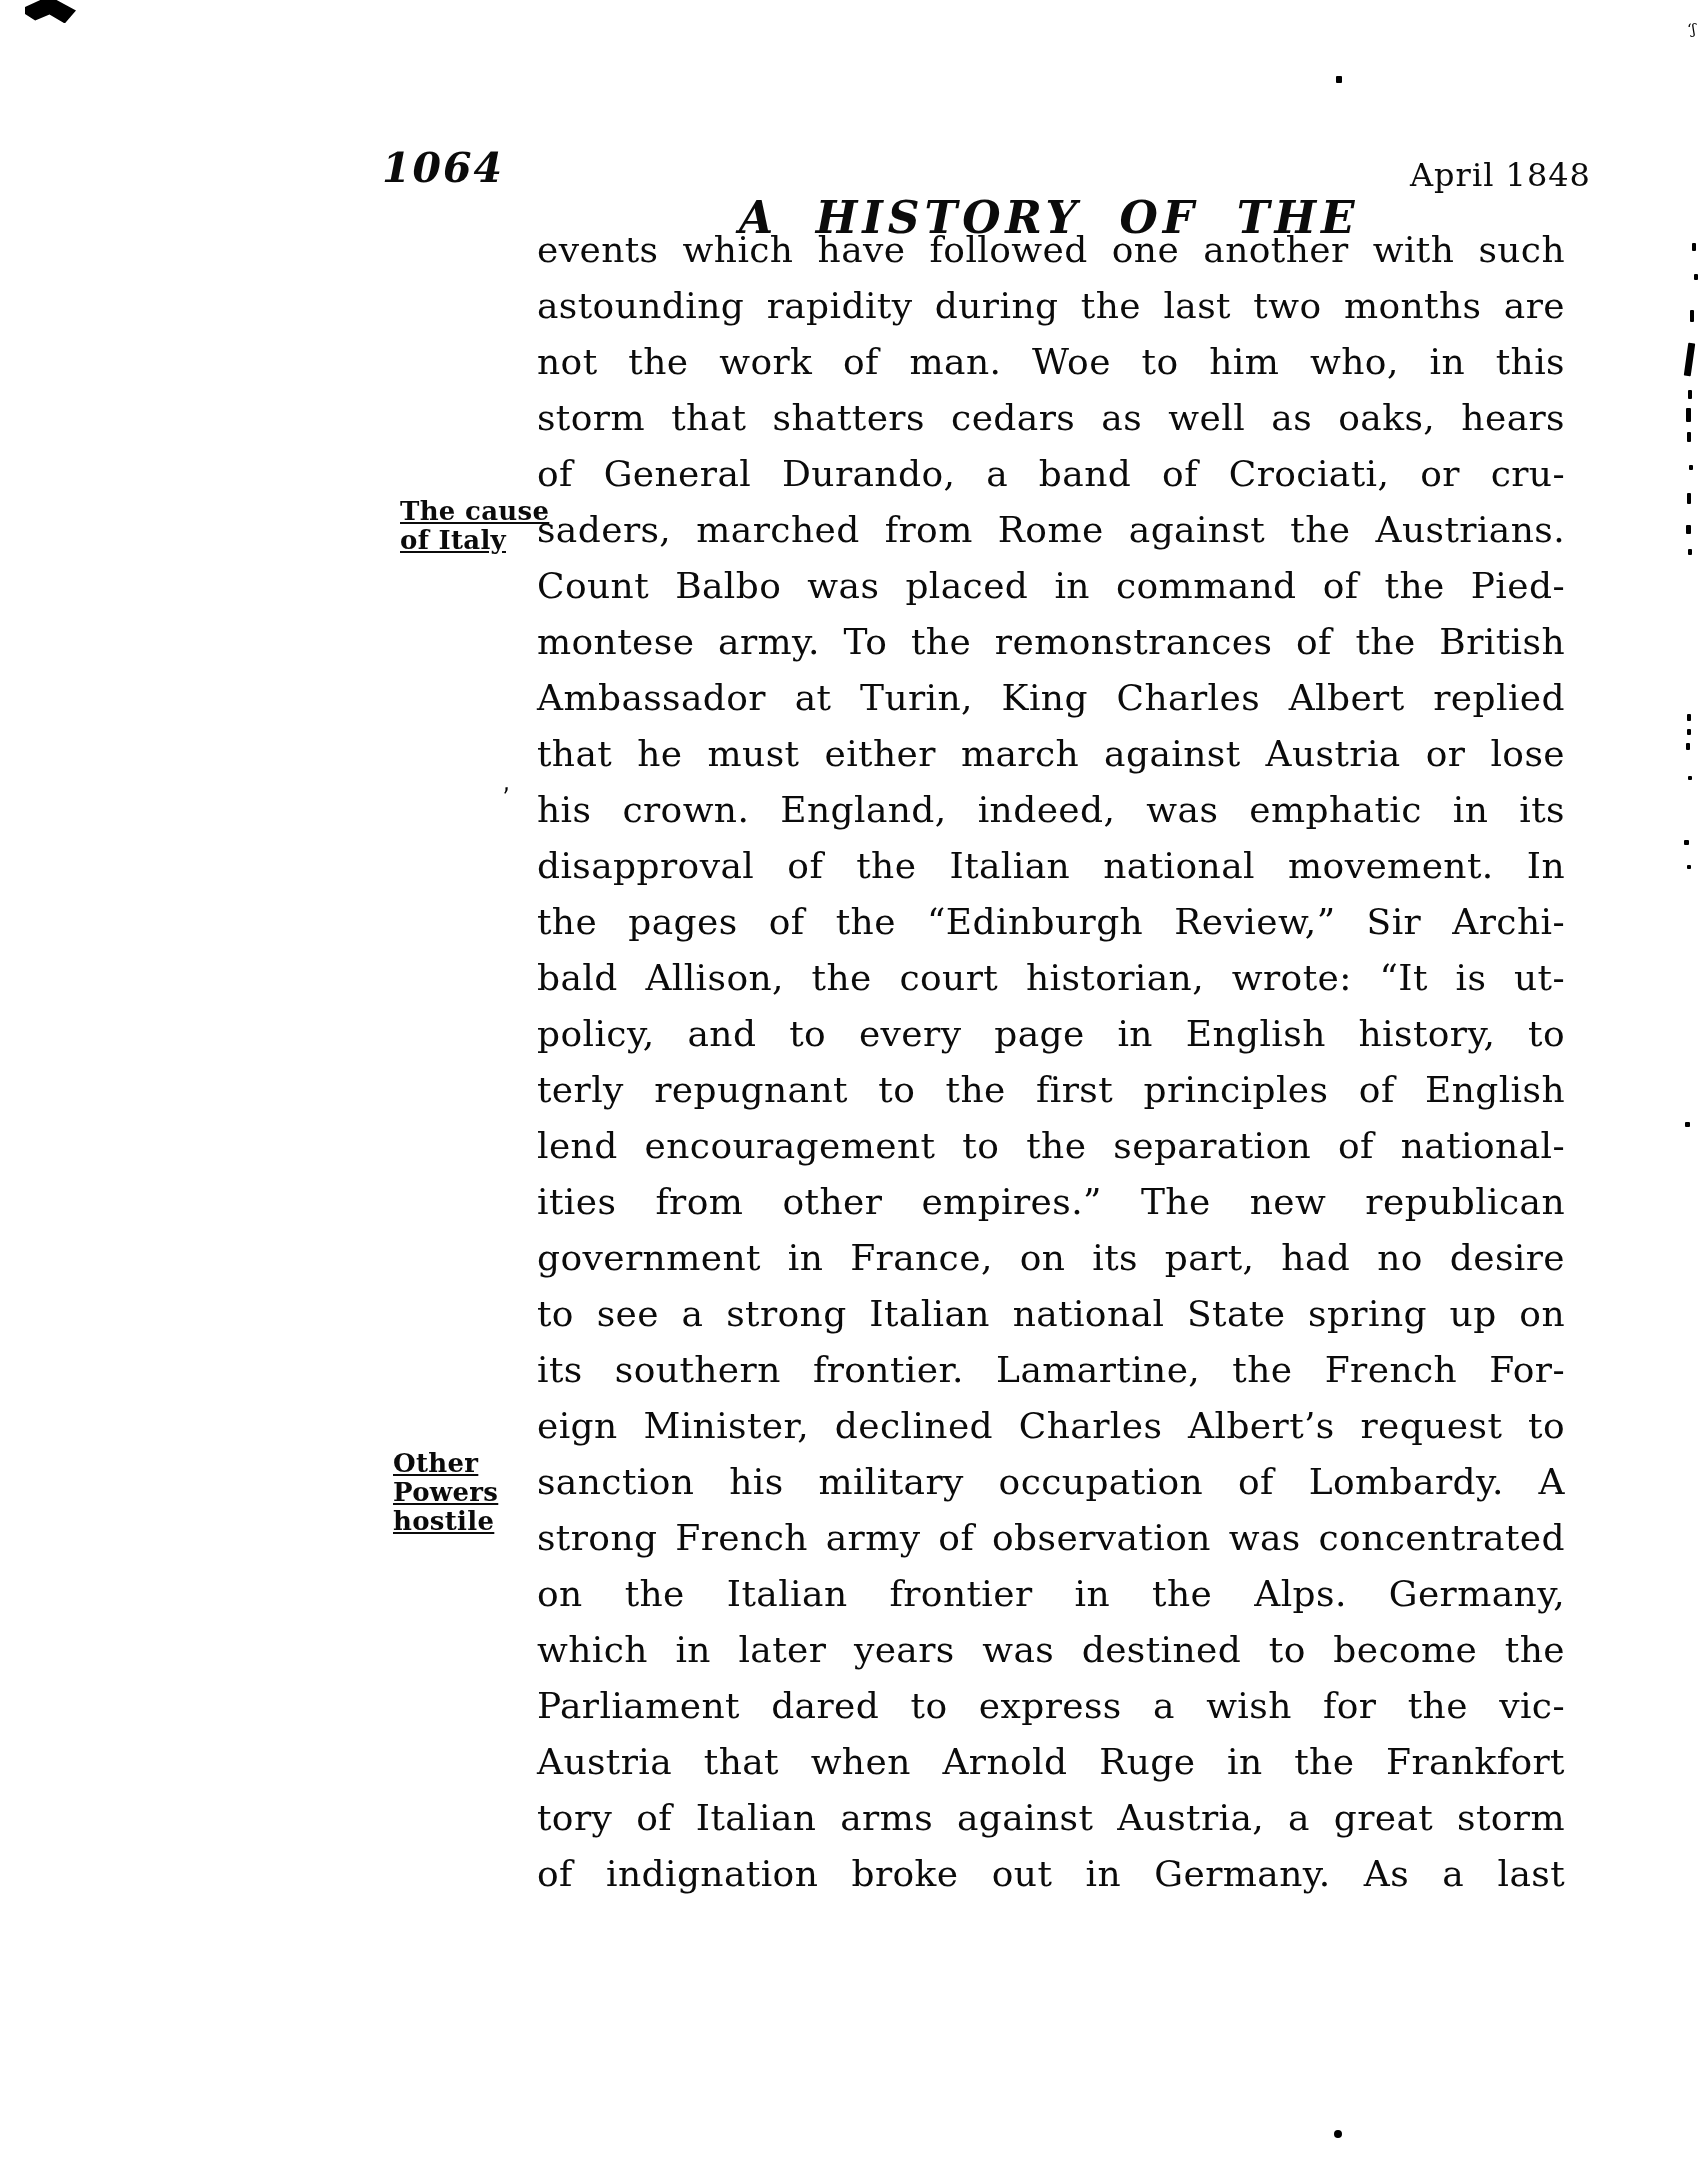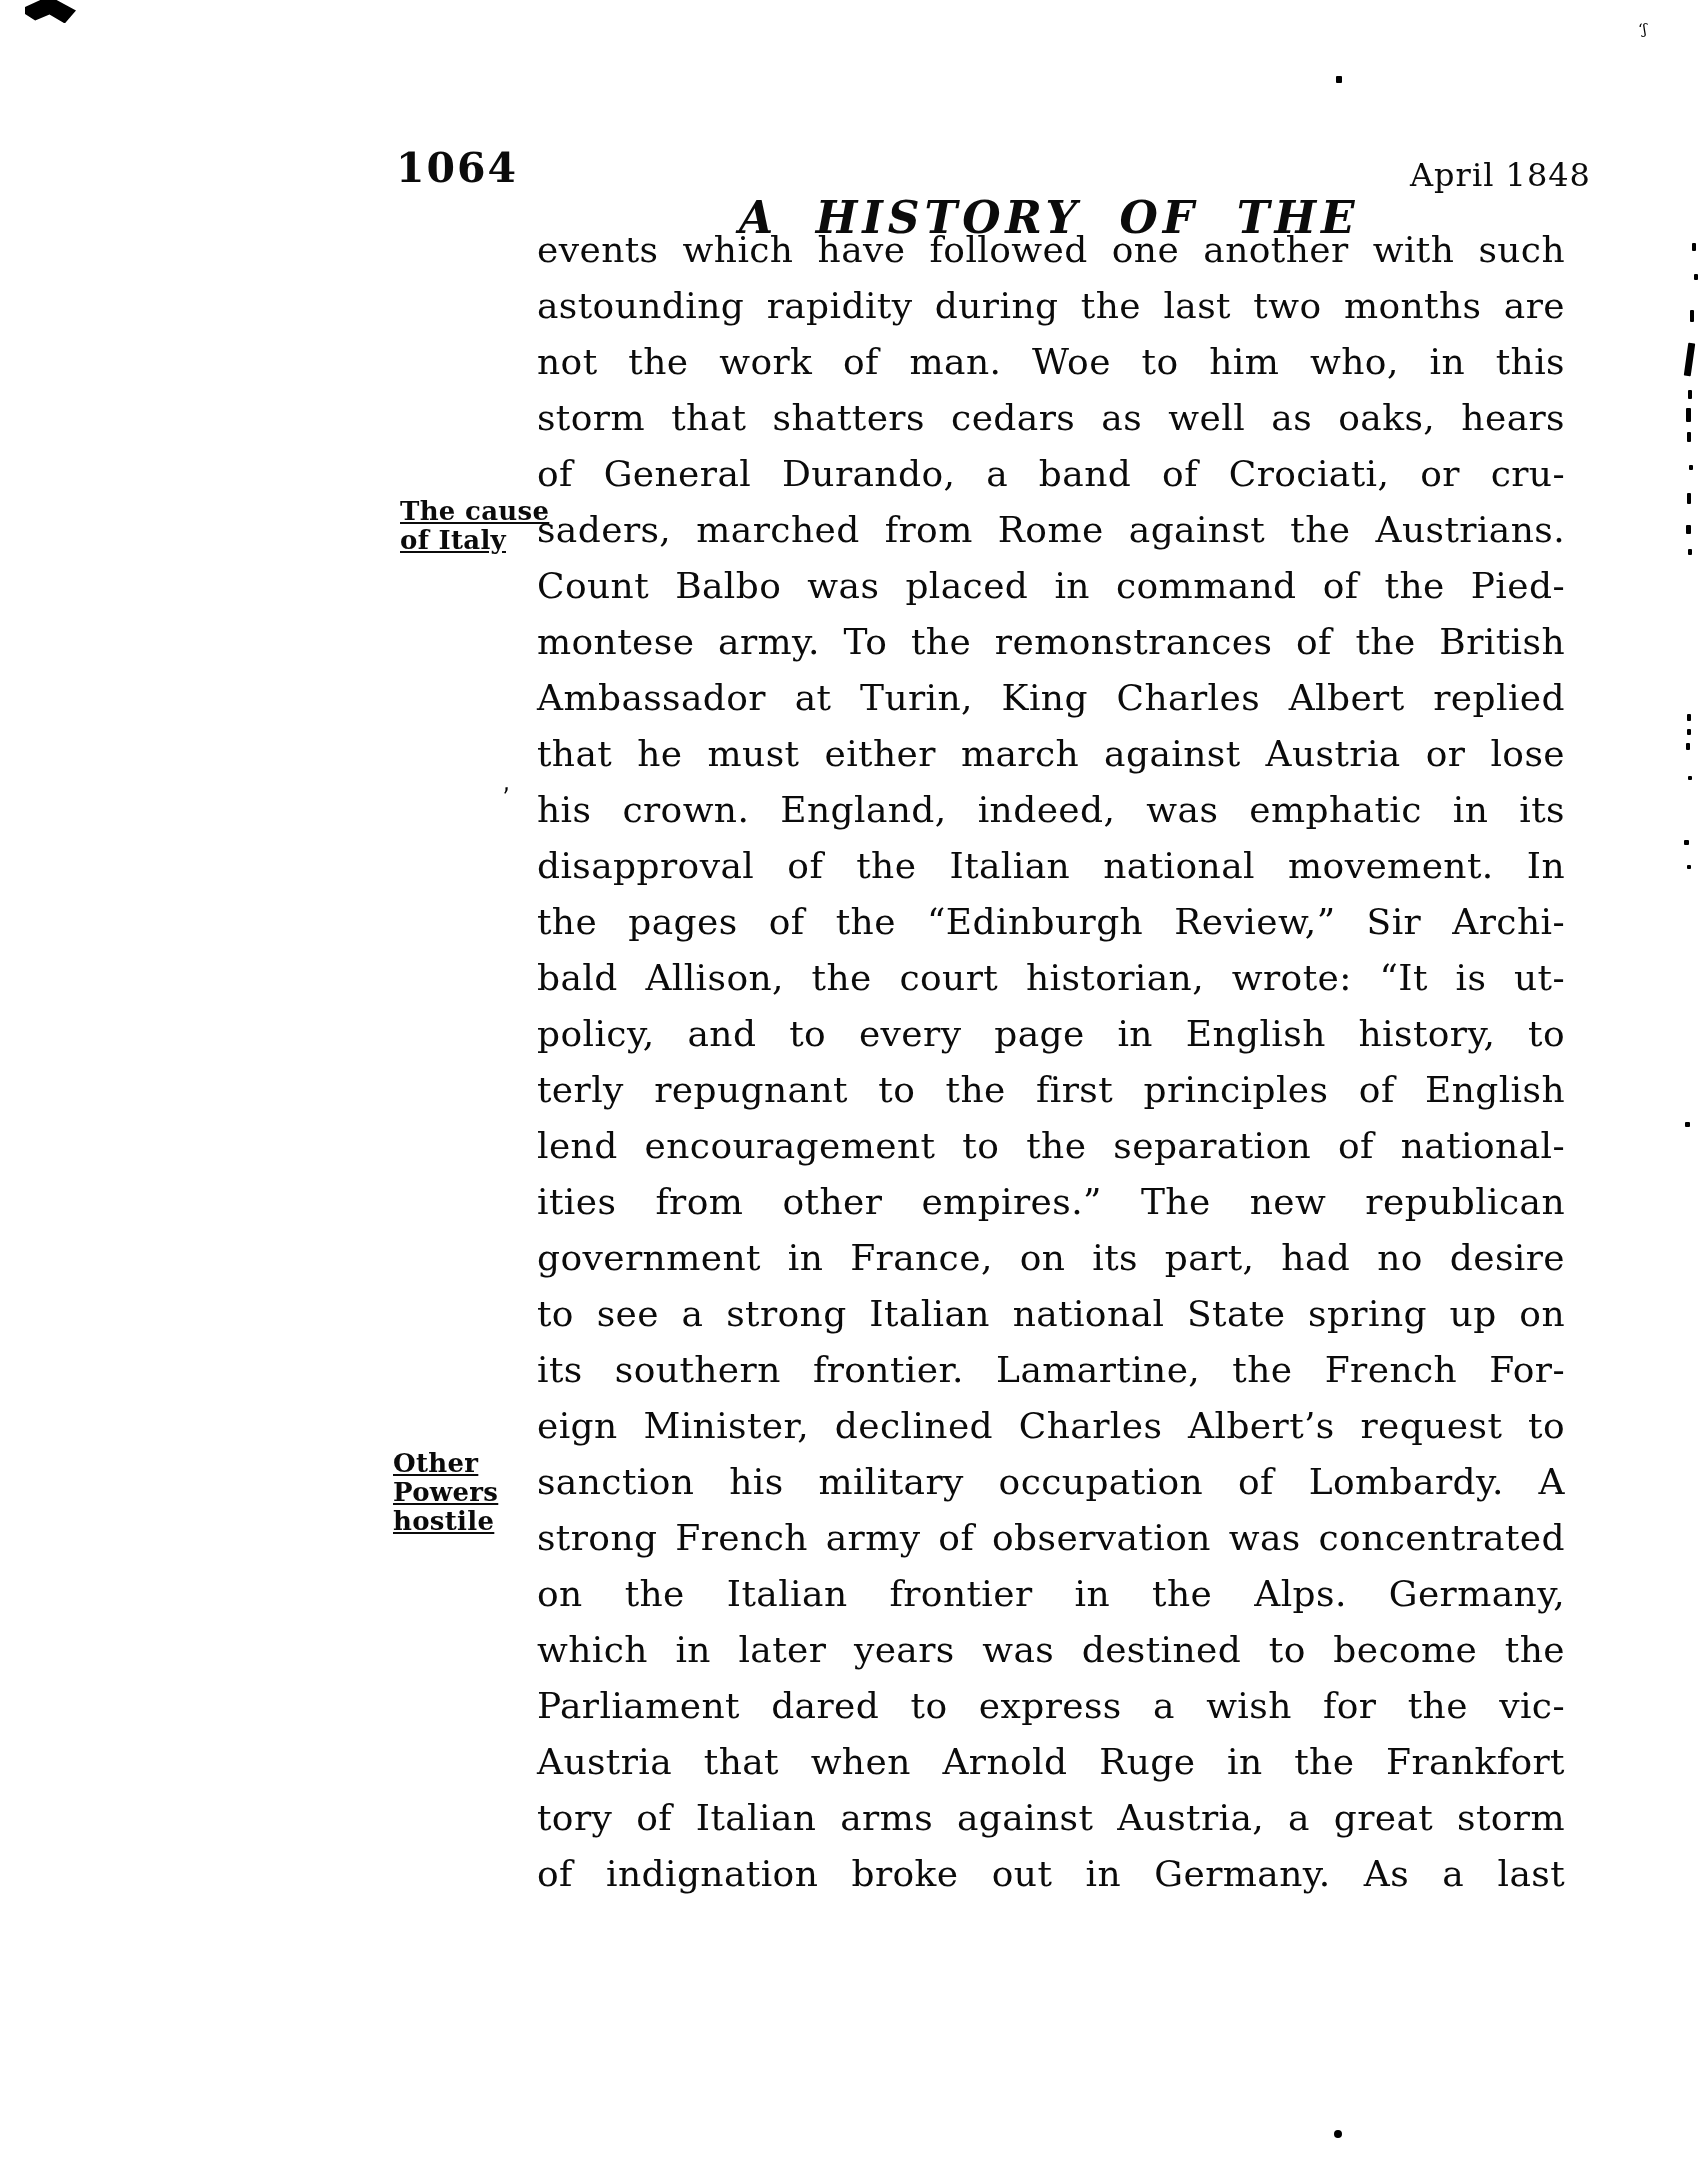--- a/index.html
+++ b/index.html
@@ -10,23 +10,24 @@
     height: 2169px;
     background: #ffffff;
     color: #0b0b0b;
     font-family: "DejaVu Serif", "Liberation Serif", serif;
     overflow: hidden;
   }
   .abs { position: absolute; }
 
   
   .page-number {
-    left: 396px; top: 144px;
+    left: 382px; top: 144px;
     font-size: 41px; font-weight: 700;
     letter-spacing: 2px;
+    font-style: italic;
   }
   .running-title {
     left: 739px; top: 146px;
     font-size: 44px; font-style: italic; font-weight: 600;
     letter-spacing: 4.9px; word-spacing: 17.6px;
     white-space: nowrap;
     margin-top: 46px;
   }
   .header-date {
     left: 1410px; top: 156px;
@@ -75,21 +76,21 @@
   .margin-comma {
     left: 501px; top: 767px;
     font-size: 25px; color: #000;
     transform: rotate(-12deg);
   }
 </style>
 </head>
 <body>
 
 <div class="abs ink-blob"></div>
-<span class="abs tiny-glyph" style="left:1638px; top:21.5px;">ʻʃ</span>
+<span class="abs tiny-glyph" style="left:1687px; top:21.5px;">ʻʃ</span>
 <div class="abs speck" style="left:1336px; top:76px; width:5.9px; height:6.8px;"></div>
 <div class="abs speck" style="left:1692px; top:243px; width:3.9px; height:7.8px;"></div>
 <div class="abs speck" style="left:1694px; top:274px; width:3.9px; height:5.9px;"></div>
 <div class="abs speck" style="left:1690px; top:310px; width:3.9px; height:11.7px;"></div>
 <div class="abs speck" style="left:1686px; top:343px; width:6.8px; height:33px; transform:rotate(8deg);"></div>
 <div class="abs speck" style="left:1688px; top:390px; width:3.9px; height:8.8px;"></div>
 <div class="abs speck" style="left:1686px; top:408px; width:4.9px; height:13.7px;"></div>
 <div class="abs speck" style="left:1687px; top:432px; width:3.9px; height:9.8px;"></div>
 <div class="abs speck" style="left:1689px; top:465px; width:3.9px; height:4.9px;"></div>
 <div class="abs speck" style="left:1687px; top:493px; width:3.9px; height:10.7px;"></div>

